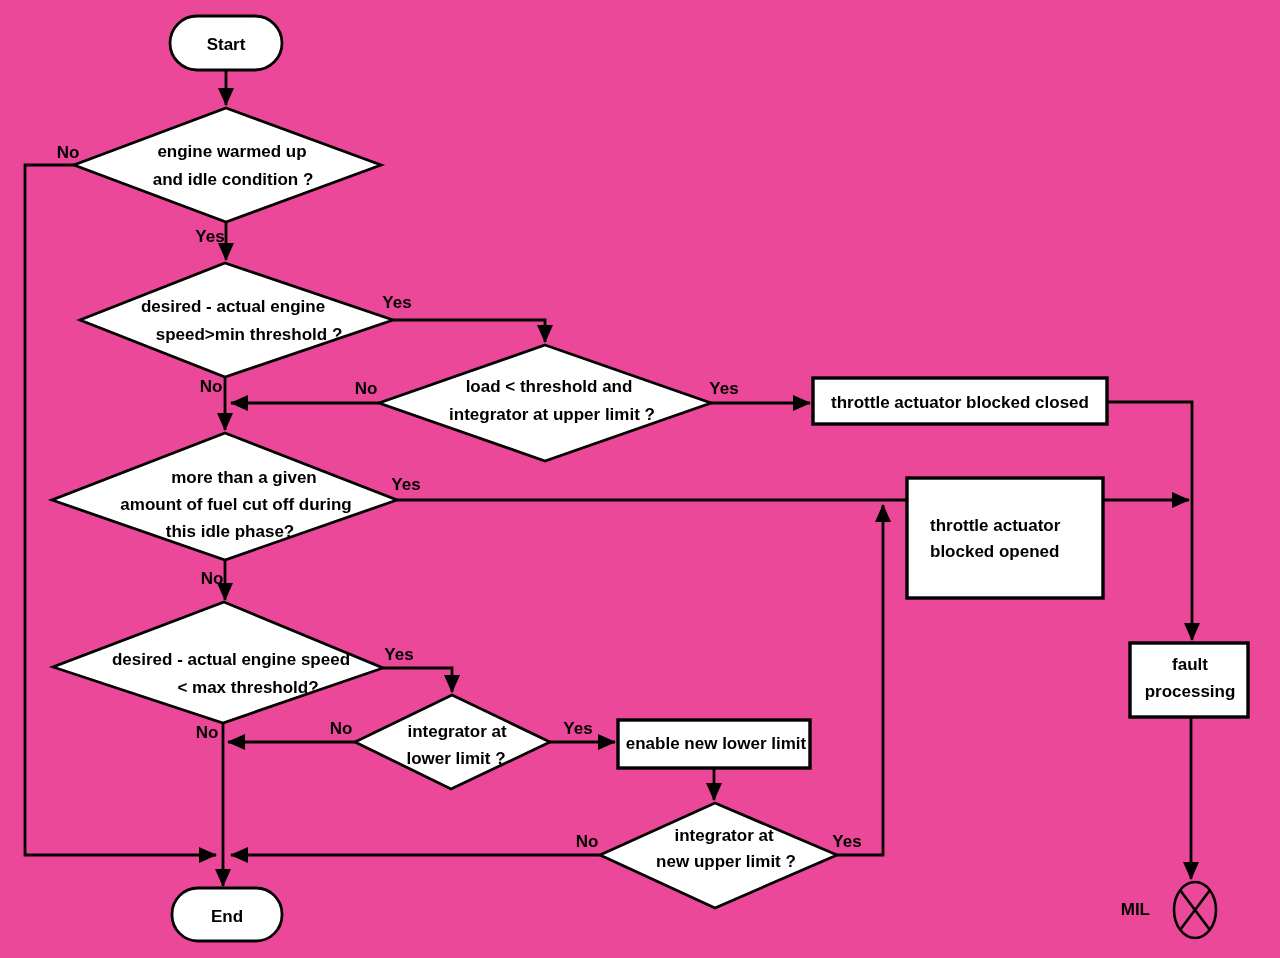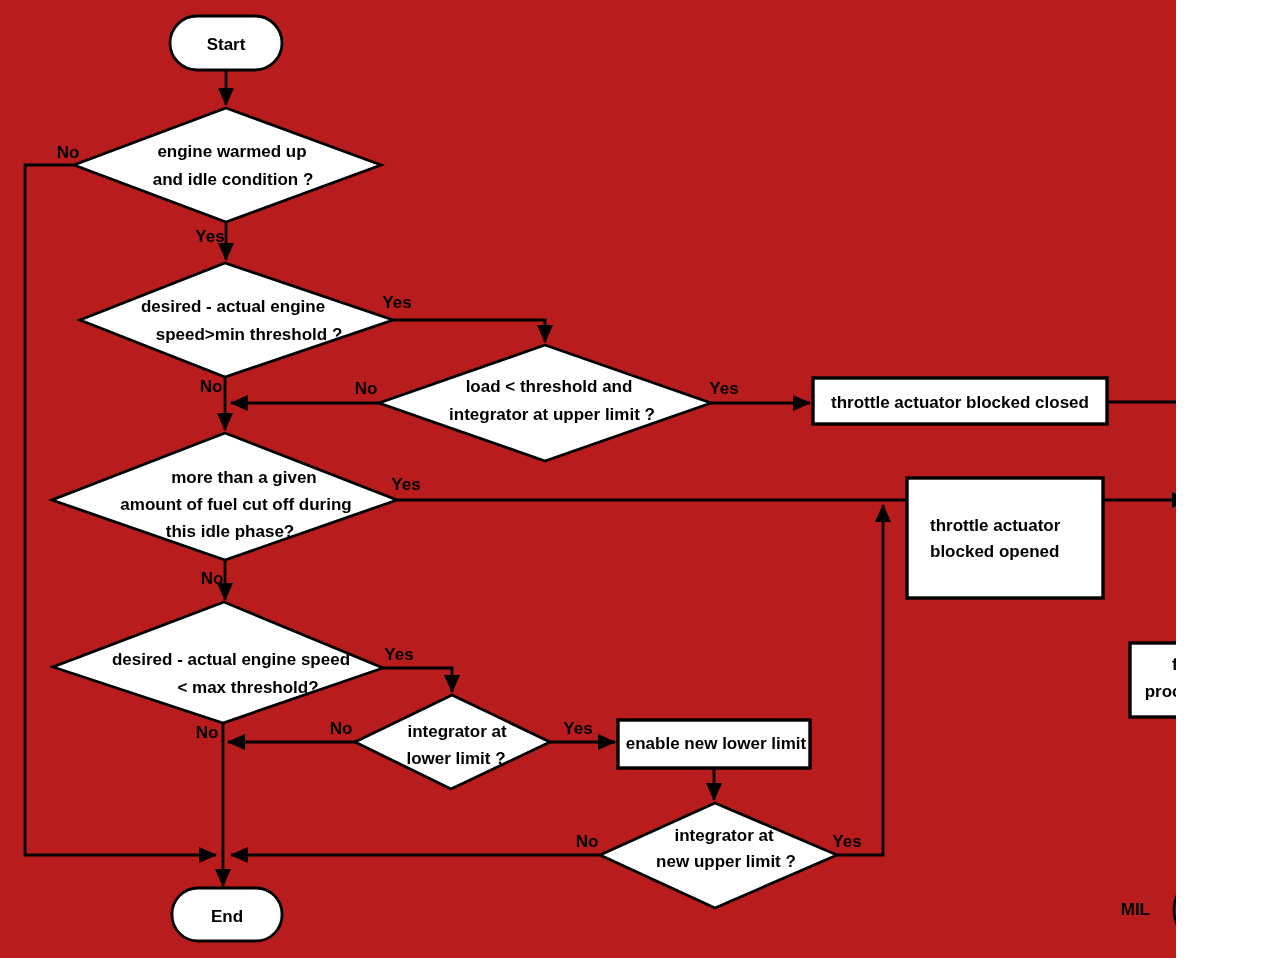--- a/index.html
+++ b/index.html
@@ -2,23 +2,23 @@
 <html><head>
 <meta charset="utf-8">
 <style>
   html, body {
     margin: 0;
     padding: 0;
     background: #ffffff;
   }
   .stage {
     position: relative;
-    width: 1176px;
+    width: 1280px;
     height: 958px;
-    background: #b91c1c;
+    background: #ec4899;
     overflow: hidden;
   }
   svg { display: block; }
   .shape {
     fill: #ffffff;
     stroke: #000000;
     stroke-width: 2.8;
   }
   .shape.thick { stroke-width: 3.4; }
   .edge {

